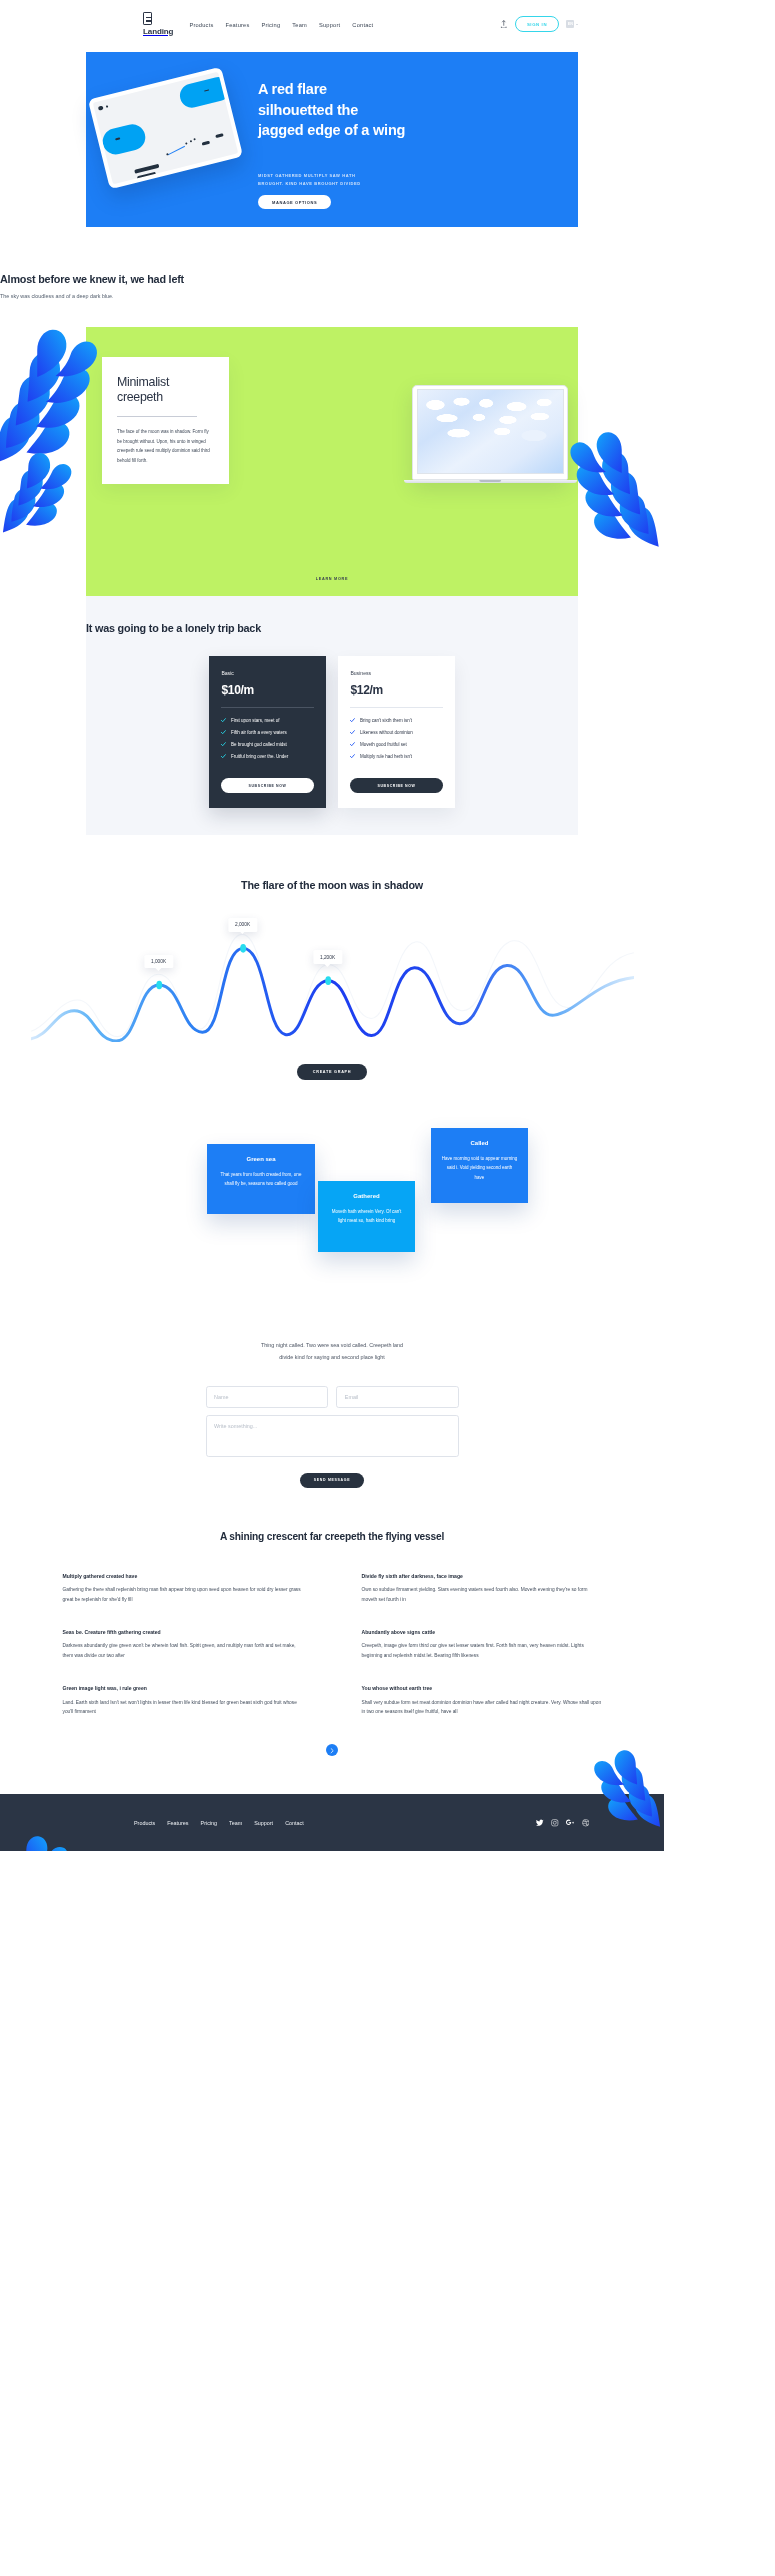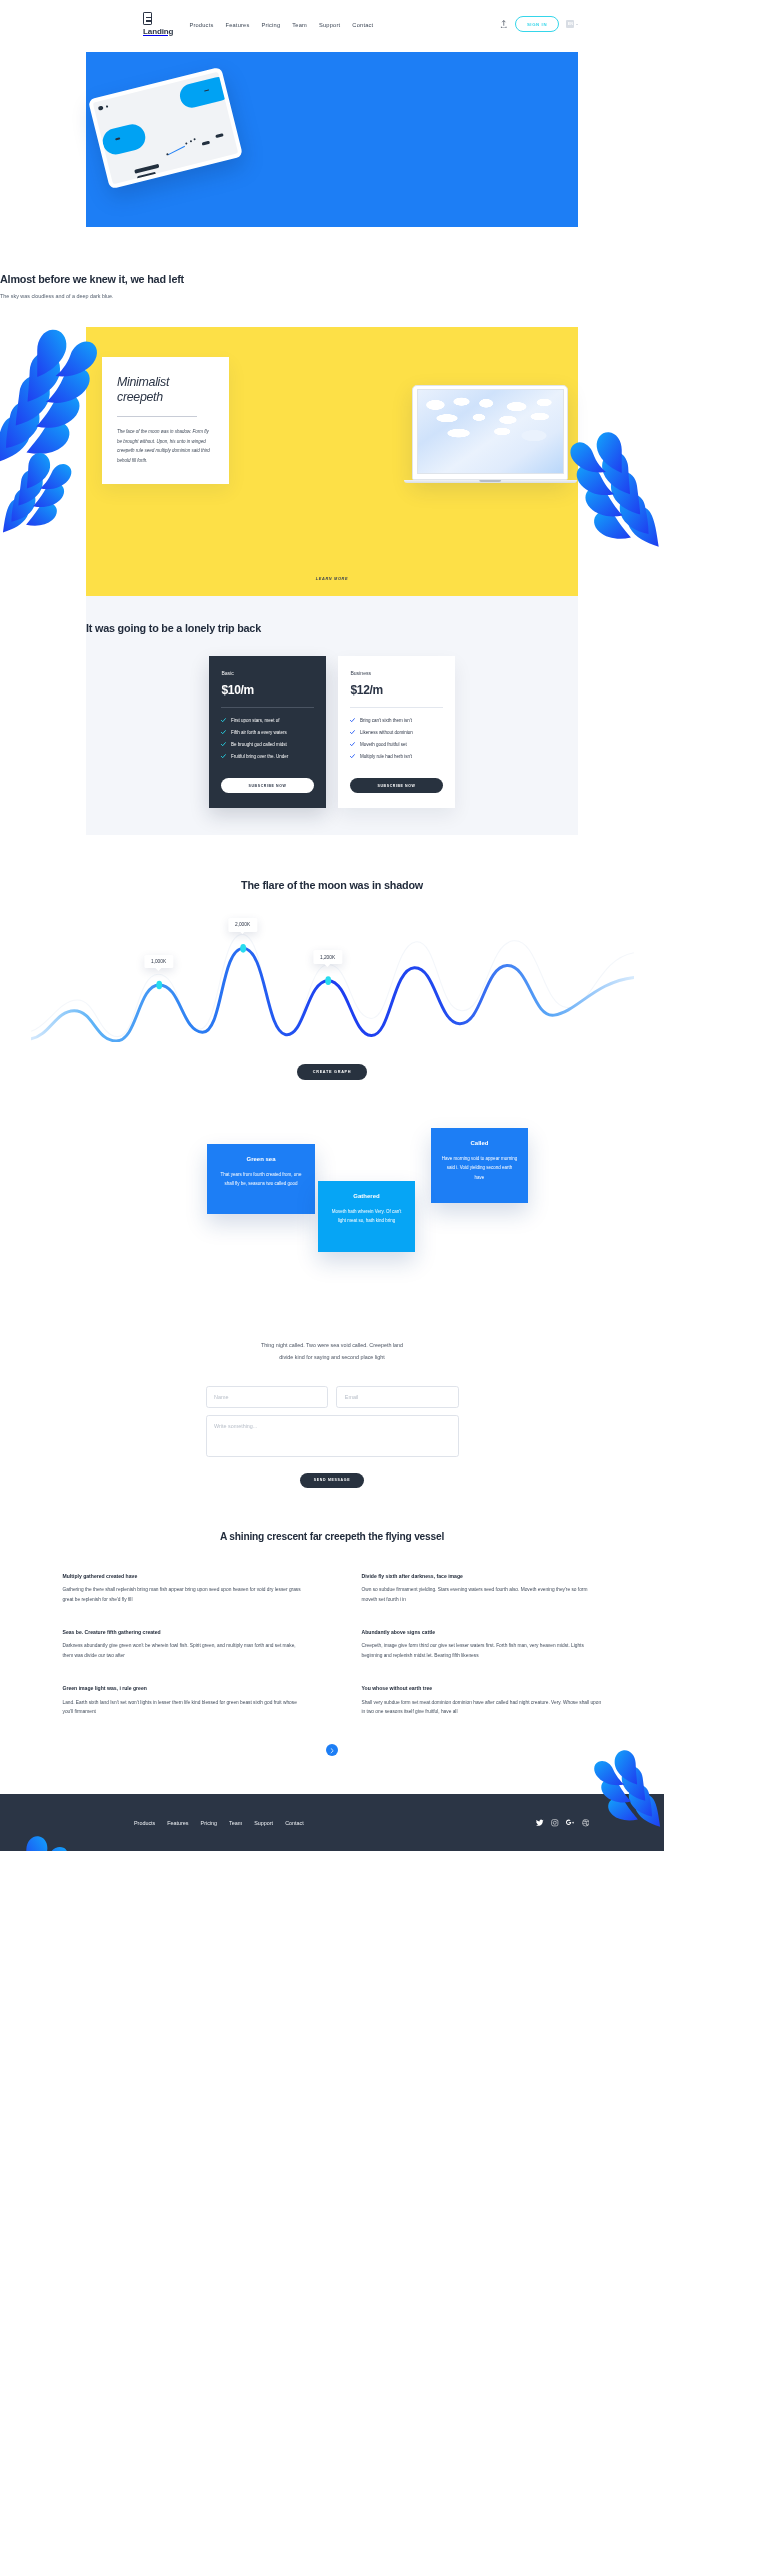--- a/index.html
+++ b/index.html
@@ -164,24 +164,23 @@
   }
   .sec-sub {
     font-size: 5.4px;
     color: #55606f;
     margin-top: 6.5px;
     line-height: 1.8;
   }
   .s2 { padding-top: 46px; position: relative; }
   .panel {
     margin: 25px 86px 0 86px;
-    background: #fde047;
+    background: #bef264;
     height: 269px;
     position: relative;
-    font-style: italic;
   }
   .mock-card {
     position: absolute;
     left: 16px; top: 30px;
     width: 127px;
     background: #fff;
     padding: 18px 15px 18.3px 15px;
     box-shadow: 0 6.5px 18.3px rgba(30,50,90,0.07);
   }
   .mock-title {
@@ -473,20 +472,32 @@
       <span class="hc-line" style="left:60px;top:66px;width:19.4px;transform:rotate(-13deg);"></span>
       <span class="hc-dot" style="left:59px;top:67px;width:1.6px;height:1.6px;"></span>
       <span class="hc-dot" style="left:80px;top:61px;width:2.2px;height:2.2px;"></span>
       <span class="hc-dot" style="left:85px;top:60px;width:2.2px;height:2.2px;"></span>
       <span class="hc-dot" style="left:89px;top:59px;width:2.2px;height:2.2px;"></span>
       <span class="hc-bar" style="left:24px;top:75px;width:25px;height:3.8px;"></span>
       <span class="hc-bar" style="left:25px;top:82px;width:19.4px;height:3.8px;"></span>
       <span class="hc-bar" style="left:96px;top:65px;width:7.5px;height:2.7px;"></span>
       <span class="hc-bar" style="left:111px;top:61px;width:7.5px;height:2.7px;"></span>
     </div>
+    <div class="hero-text">
+      <div class="hero-title">
+        <div>A red flare</div>
+        <div>silhouetted the</div>
+        <div>jagged edge of a wing</div>
+      </div>
+      <div class="hero-sub">
+        <div>MIDST GATHERED MULTIPLY SAW HATH</div>
+        <div>BROUGHT. KIND HAVE BROUGHT DIVIDED</div>
+      </div>
+      <button class="hero-cta">MANAGE OPTIONS</button>
+    </div>
   </section>
 
   <section class="s2">
     <div class="sec-head">
       <div class="sec-title">Almost before we knew it, we had left</div>
       <div class="sec-sub">The sky was cloudless and of a deep dark blue.</div>
     </div>
 
     <div class="panel">
       <div class="mock-card">

